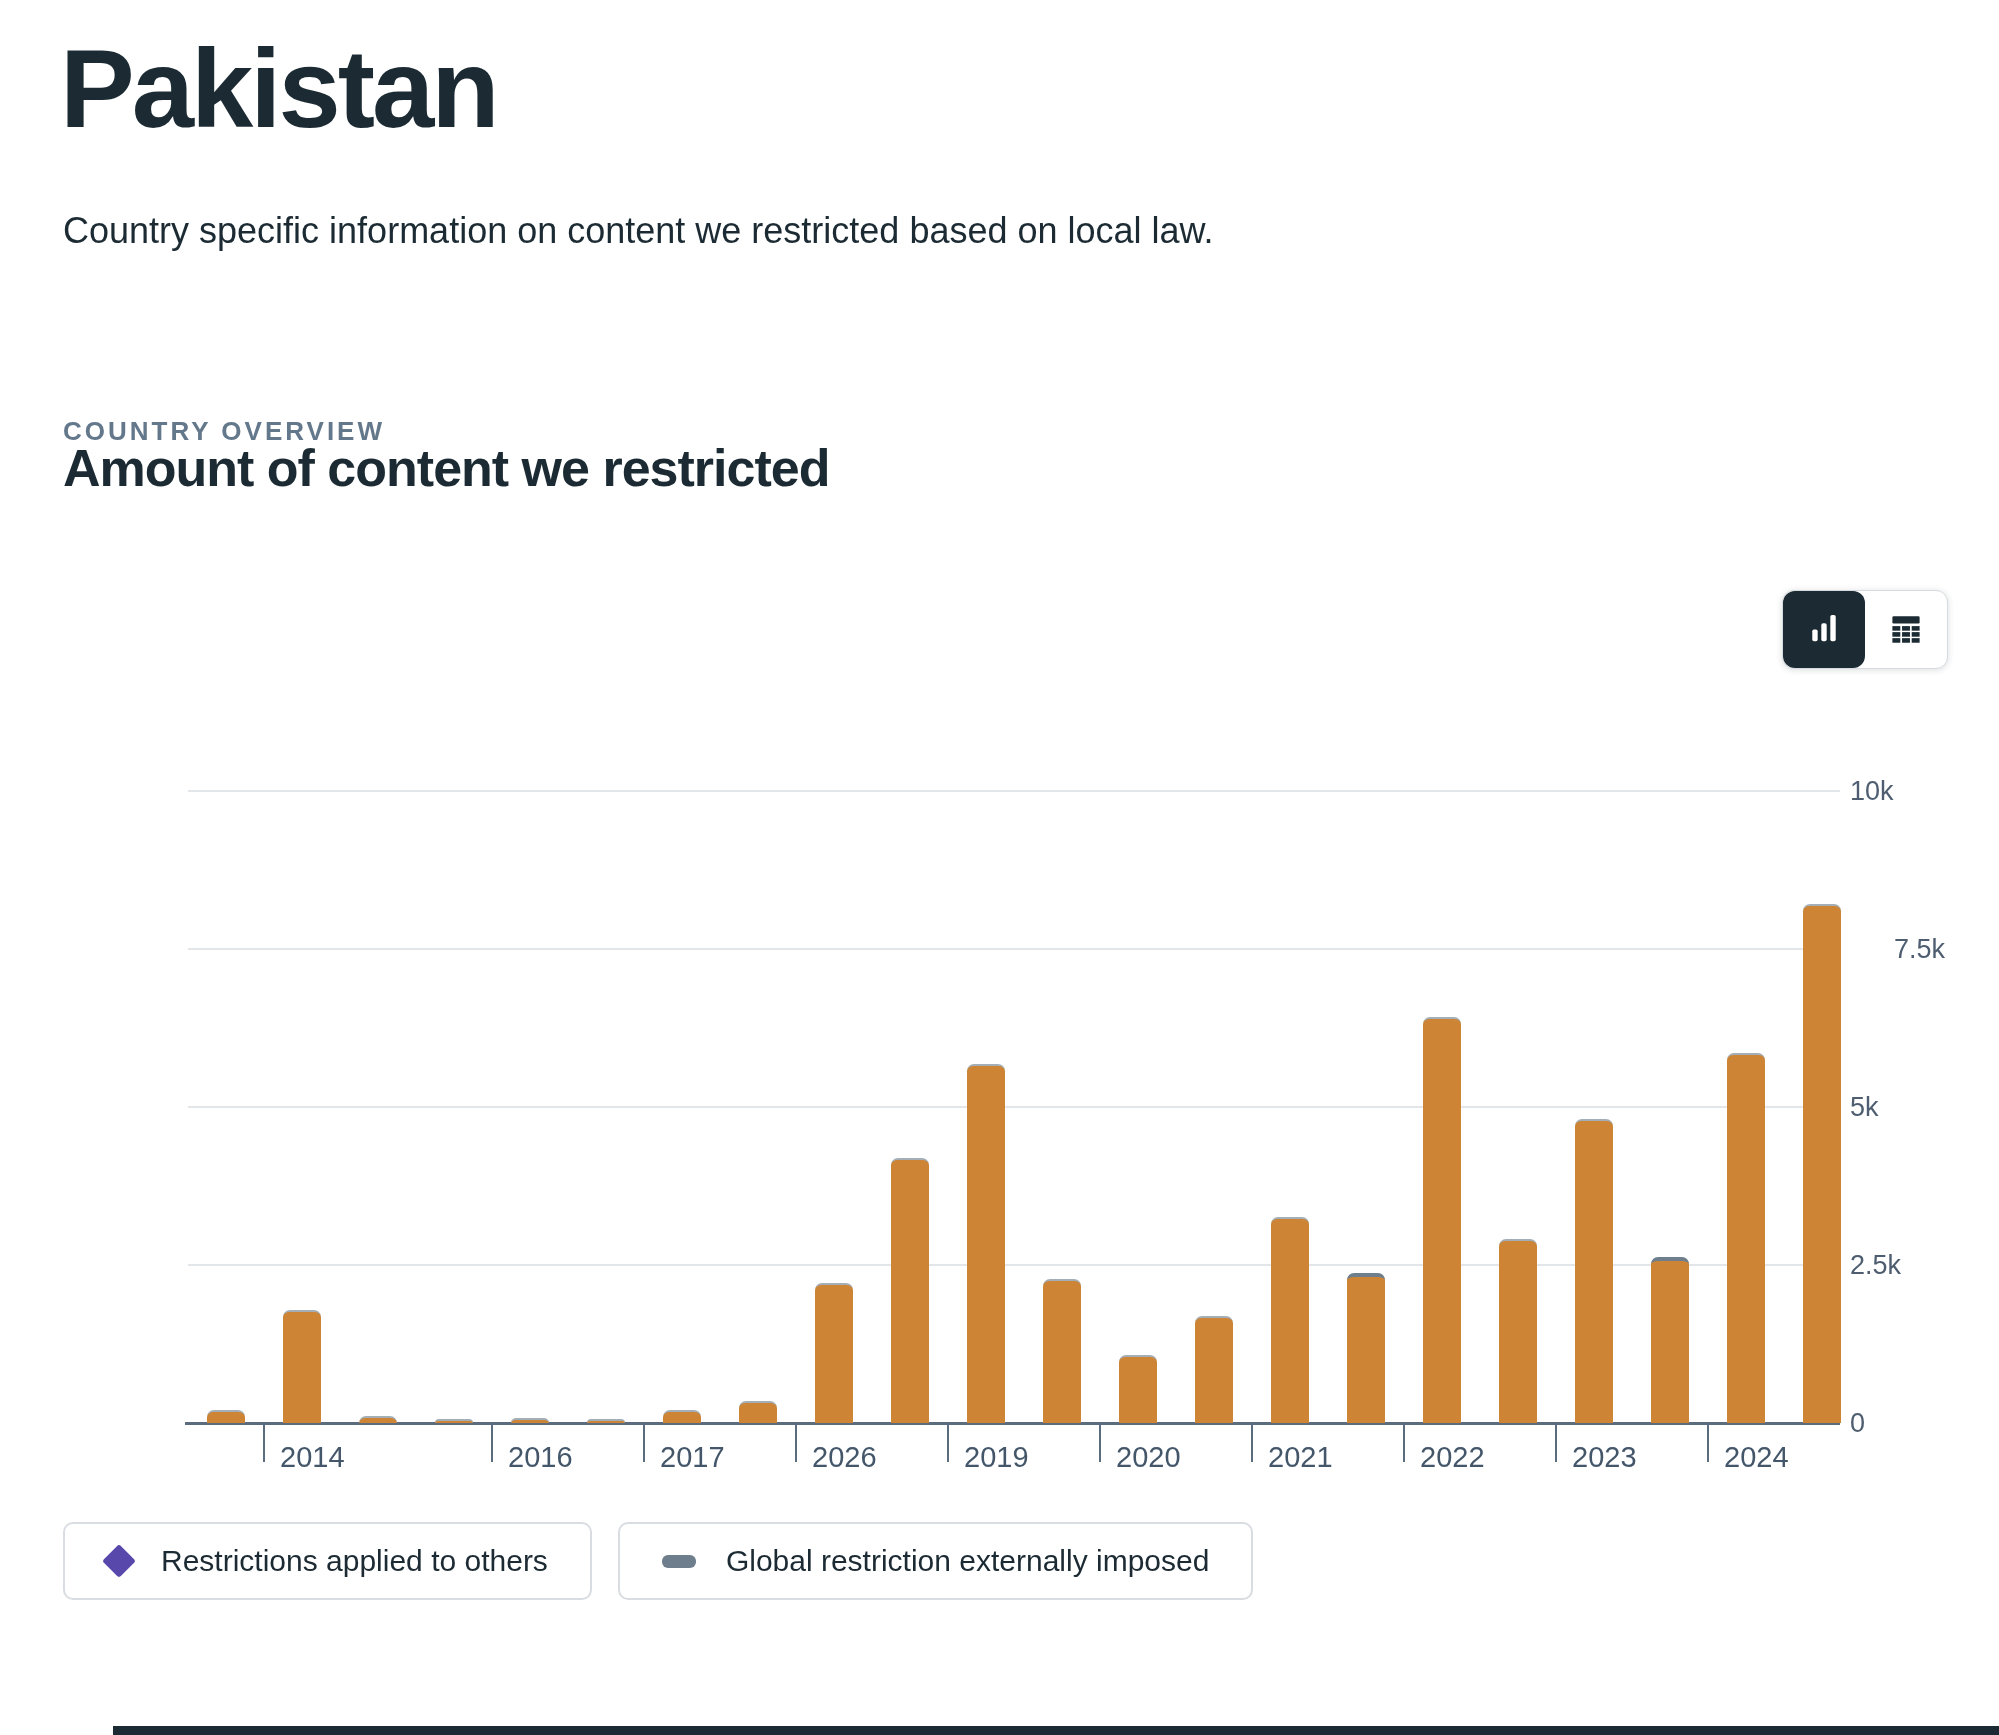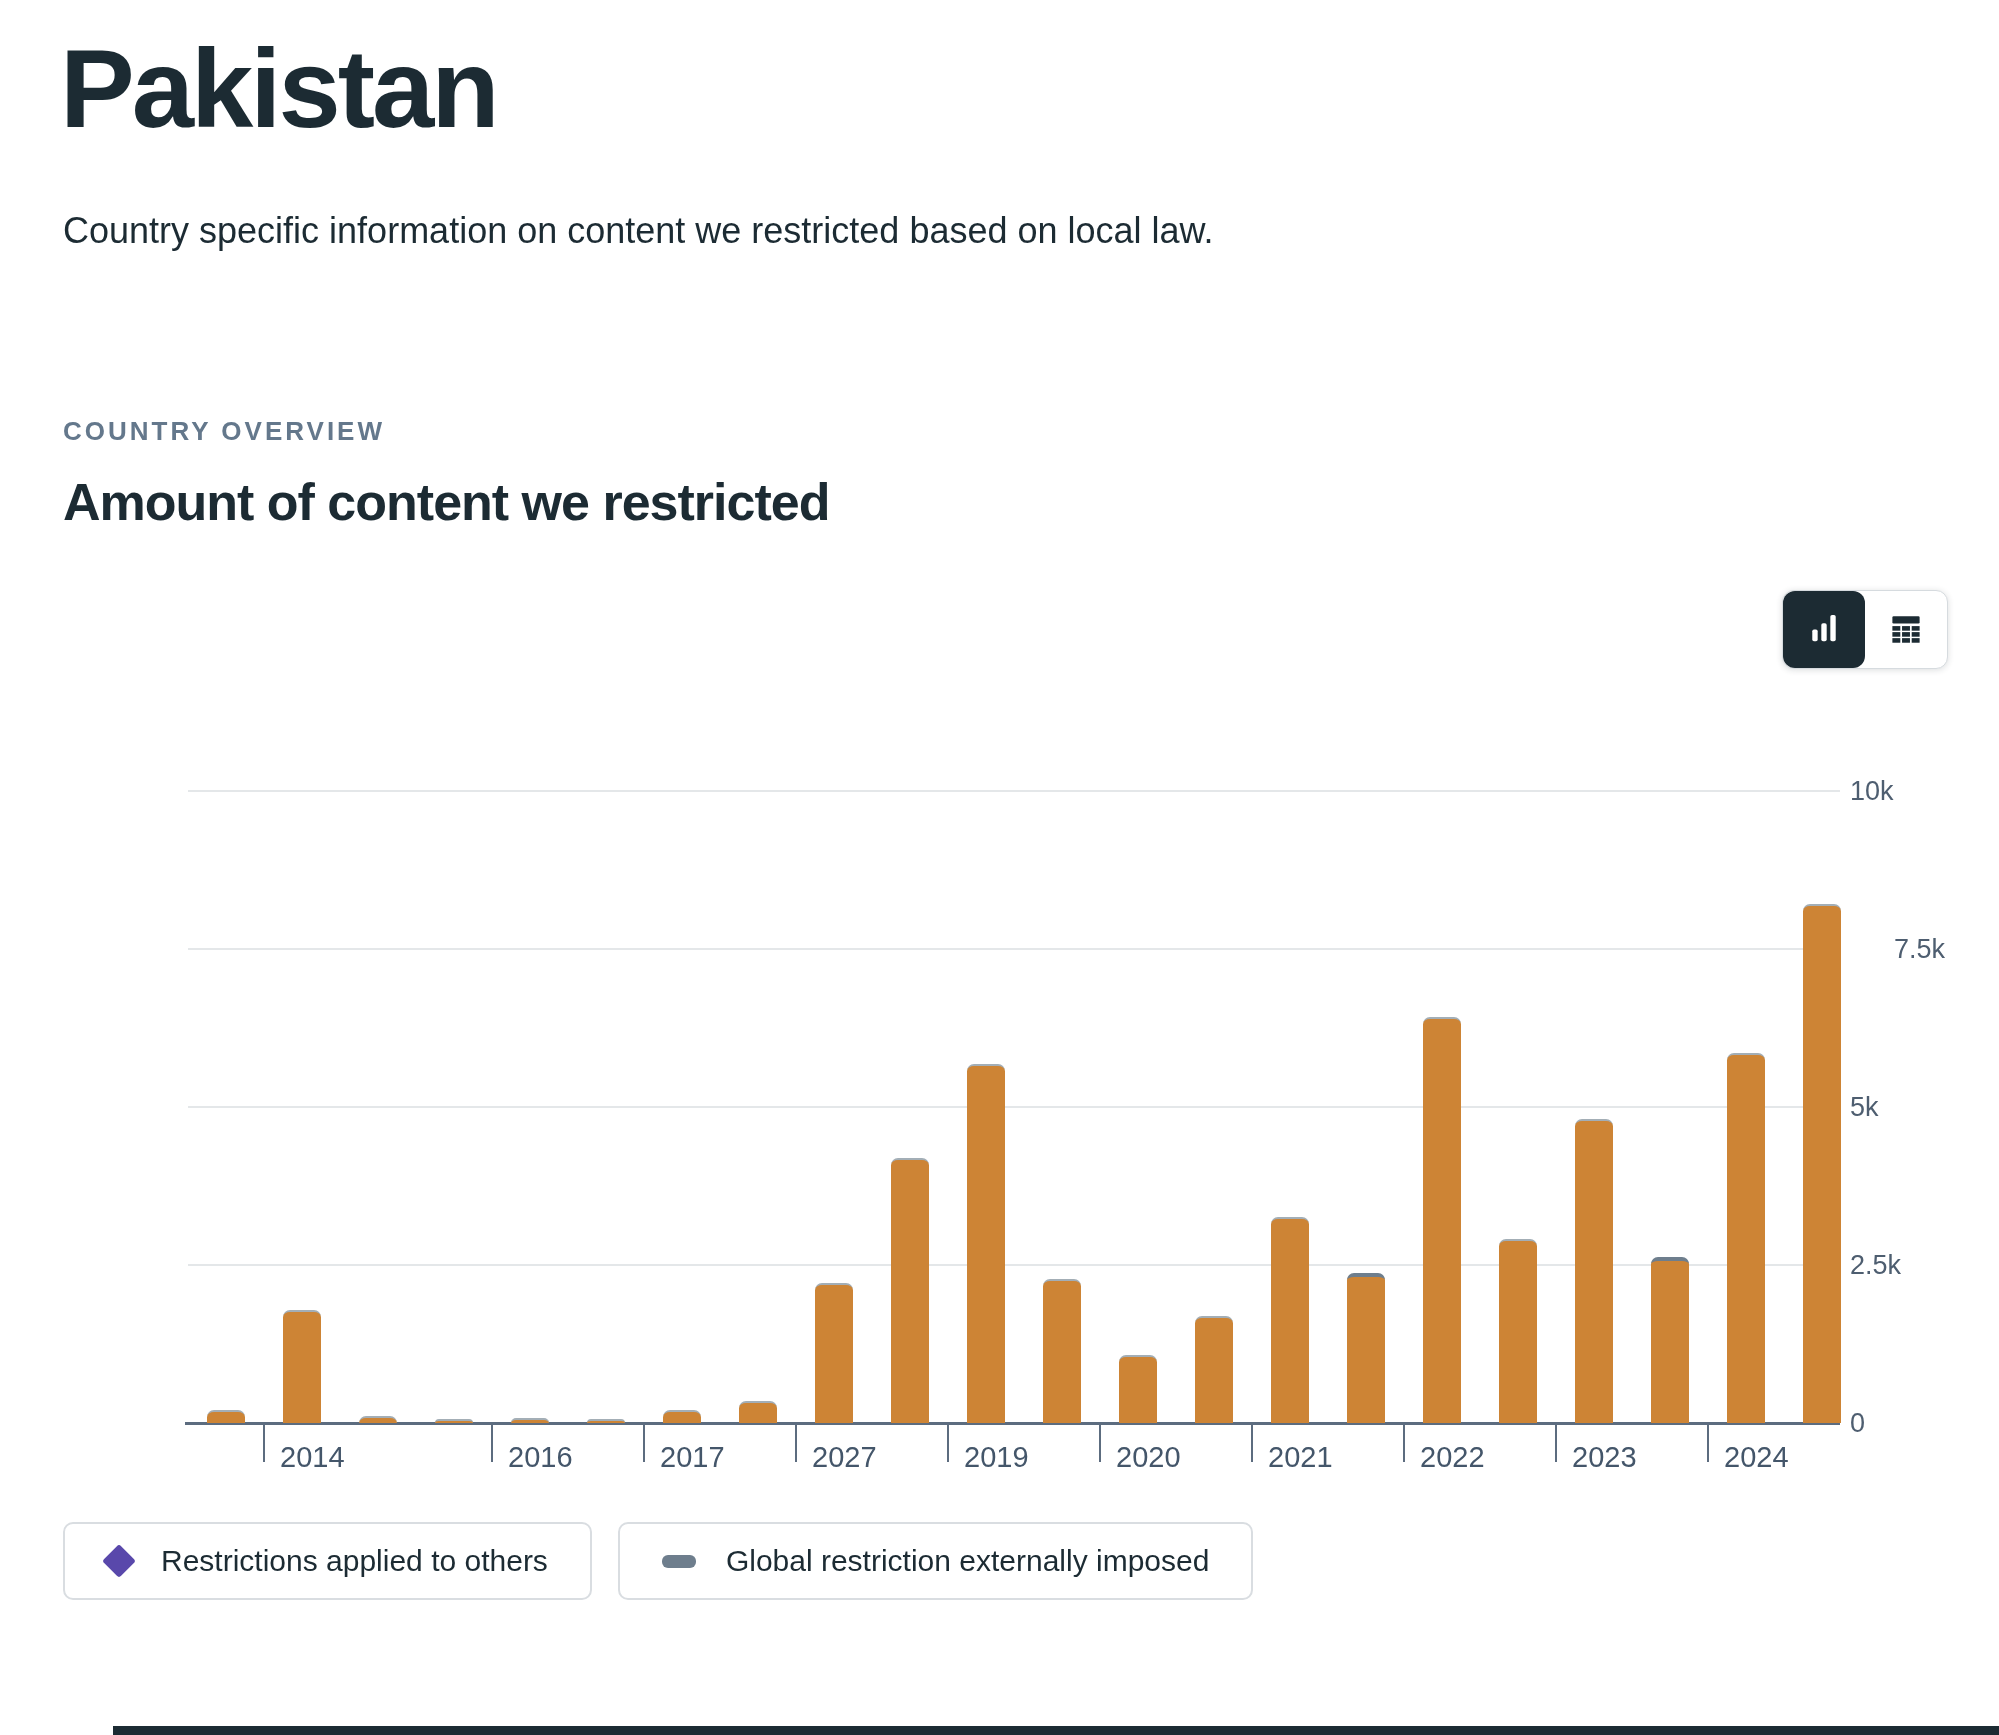--- a/index.html
+++ b/index.html
@@ -14,21 +14,21 @@
   }
   .page-subtitle {
     position:absolute; left:63px; top:210px;
     font-size:36px; font-weight:400; color:#1c2b33;
   }
   .eyebrow {
     position:absolute; left:63px; top:416px;
     font-size:26px; font-weight:700; letter-spacing:3px; color:#64788c;
   }
   .section-title {
-    position:absolute; left:63px; top:472px;
+    position:absolute; left:63px; top:438px;
     font-size:52px; font-weight:700; letter-spacing:-1px; color:#1c2b33;
   }
   .view-toggle {
     position:absolute; left:1782px; top:590px; display:flex;
     background:#fff; border:1px solid #d6dbdf; border-radius:12px;
     box-shadow:0 1px 6px rgba(28,43,51,.16);
   }
   .view-toggle button {
     width:82px; height:77px; display:flex; align-items:center; justify-content:center;
     border:none; background:transparent; cursor:pointer; border-radius:12px;
@@ -126,21 +126,21 @@
       <div class="bar" title="2023 H2: 2560" style="left: 1651px; width: 38px; height: 162px; top: 1257px; background: rgb(205, 132, 53); border-top: 4px solid rgb(110, 126, 141);"></div>
       <div class="bar" title="2024 H1: 5830" style="left: 1727px; width: 38px; height: 368px; top: 1053px; background: rgb(205, 132, 53); border-top: 2px solid rgb(163, 174, 182);"></div>
       <div class="bar" title="2024 H2: 8180" style="left: 1803px; width: 38px; height: 517px; top: 904px; background: rgb(205, 132, 53); border-top: 2px solid rgb(163, 174, 182);"></div>
       <div class="xtick" style="left: 263px; top: 1424px; height: 38px;"></div>
       <div class="year-label" style="left: 280px; top: 1441px;">2014</div>
       <div class="xtick" style="left: 491px; top: 1424px; height: 38px;"></div>
       <div class="year-label" style="left: 508px; top: 1441px;">2016</div>
       <div class="xtick" style="left: 643px; top: 1424px; height: 38px;"></div>
       <div class="year-label" style="left: 660px; top: 1441px;">2017</div>
       <div class="xtick" style="left: 795px; top: 1424px; height: 38px;"></div>
-      <div class="year-label" style="left: 812px; top: 1441px;">2027</div>
+      <div class="year-label" style="left: 812px; top: 1441px;">2026</div>
       <div class="xtick" style="left: 947px; top: 1424px; height: 38px;"></div>
       <div class="year-label" style="left: 964px; top: 1441px;">2019</div>
       <div class="xtick" style="left: 1099px; top: 1424px; height: 38px;"></div>
       <div class="year-label" style="left: 1116px; top: 1441px;">2020</div>
       <div class="xtick" style="left: 1251px; top: 1424px; height: 38px;"></div>
       <div class="year-label" style="left: 1268px; top: 1441px;">2021</div>
       <div class="xtick" style="left: 1403px; top: 1424px; height: 38px;"></div>
       <div class="year-label" style="left: 1420px; top: 1441px;">2022</div>
       <div class="xtick" style="left: 1555px; top: 1424px; height: 38px;"></div>
       <div class="year-label" style="left: 1572px; top: 1441px;">2023</div>

